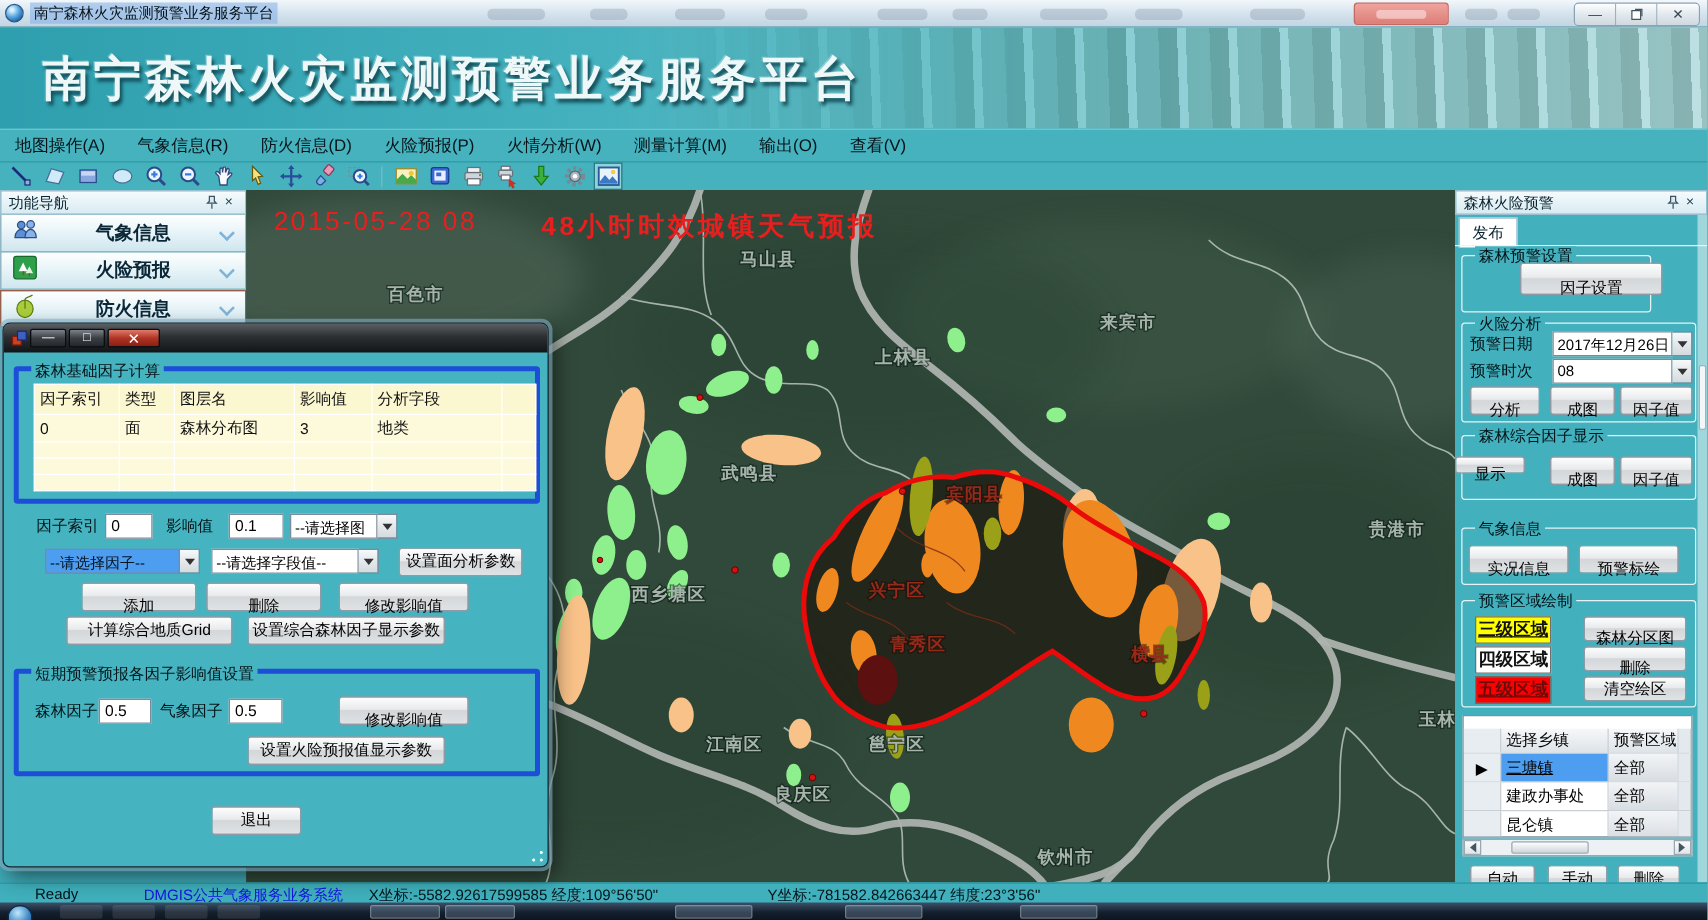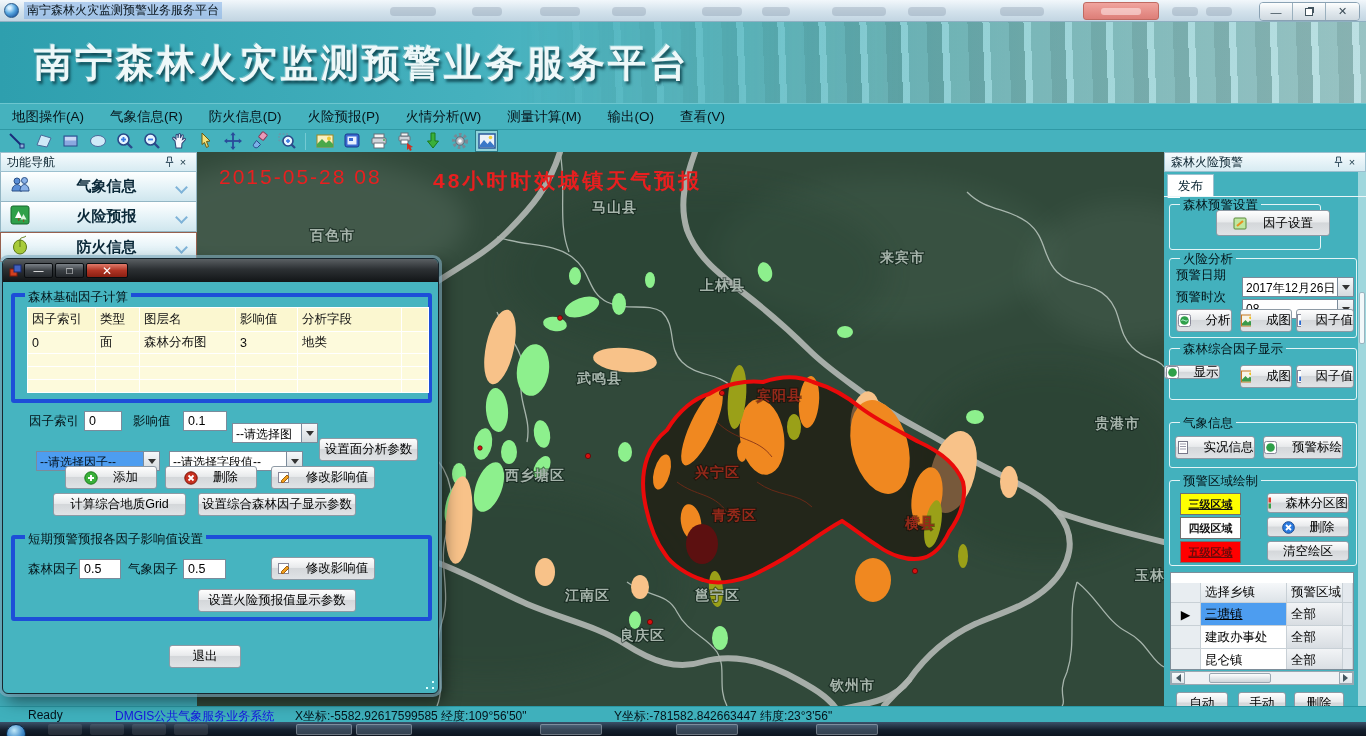--- a/index.html
+++ b/index.html
@@ -74,24 +74,24 @@
   
   #right-panel { position:absolute; left:1164px; top:0; width:202px; height:554px; background:#43b1bd; overflow:hidden; }
   .rp-abs { position:absolute; }
   .tab { background:#fff; border:1px solid #9cc0cf; border-bottom:none; font-size:12.5px; padding:3px 10px; color:#082330; }
   .tabline { position:absolute; left:0; top:44px; width:100%; height:1px; background:#eaf6f8; }
   .group { position:absolute; border:1px solid #e4f4f6; border-radius:3px; }
   .legend { position:absolute; top:-8px; left:10px; background:#43b1bd; padding:0 3px; font-size:12.5px; color:#031318; white-space:nowrap; }
   .dlegend { background:#46b4c0; }
   .btn { position:absolute; display:flex; align-items:center; justify-content:center; gap:15px;
     background:linear-gradient(#fefefe,#e8eaec 45%,#d4d7da 50%,#e0e3e6); border:1px solid #8e9aa5;
-    border-radius:3px; font-size:12.5px; color:#000; white-space:nowrap; }
-  .zone { position:absolute; width:61px; height:22px; border:1px solid #707070; font-size:11px; font-weight:bold;
+    border-radius:3px; font-size:12.5px; color:#000; white-space:nowrap;flex-direction:column; }
+  .zone { position:absolute; width:61px; height:22px; border:1px solid #707070; font-size:14px; font-weight:bold;
     display:flex; align-items:center; justify-content:center; text-decoration:underline; color:#111; }
-  .combo { position:absolute; display:flex; height:20px;margin-top:12px; }
+  .combo { position:absolute; display:flex; height:20px; }
   .combo .val { flex:1; background:#fff; border:1px solid #7b8b9b; font-size:12px; padding:2px 3px;
     white-space:nowrap; overflow:hidden; }
   .combo .val.sel { background:#4d9df0; color:#04131f; }
   .combo .arw { width:16px; background:linear-gradient(#f6f8fa,#d4dade); border:1px solid #7b8b9b; border-left:none;
     display:flex; align-items:center; justify-content:center; }
   .combo .arw::after { content:""; border:4px solid transparent; border-top:5px solid #333; margin-top:5px; }
   .field { position:absolute; height:20px; background:#fff; border:1px solid #7b8b9b; font-size:12.5px; padding:2px 4px; }
 
   .tt { position:absolute; left:6px; width:184px; background:#fff; border:1px solid #7e8e9a; font-size:12.5px; }
   .tt-row { display:flex; height:23px; border-bottom:1px solid #c8d0d6; }

